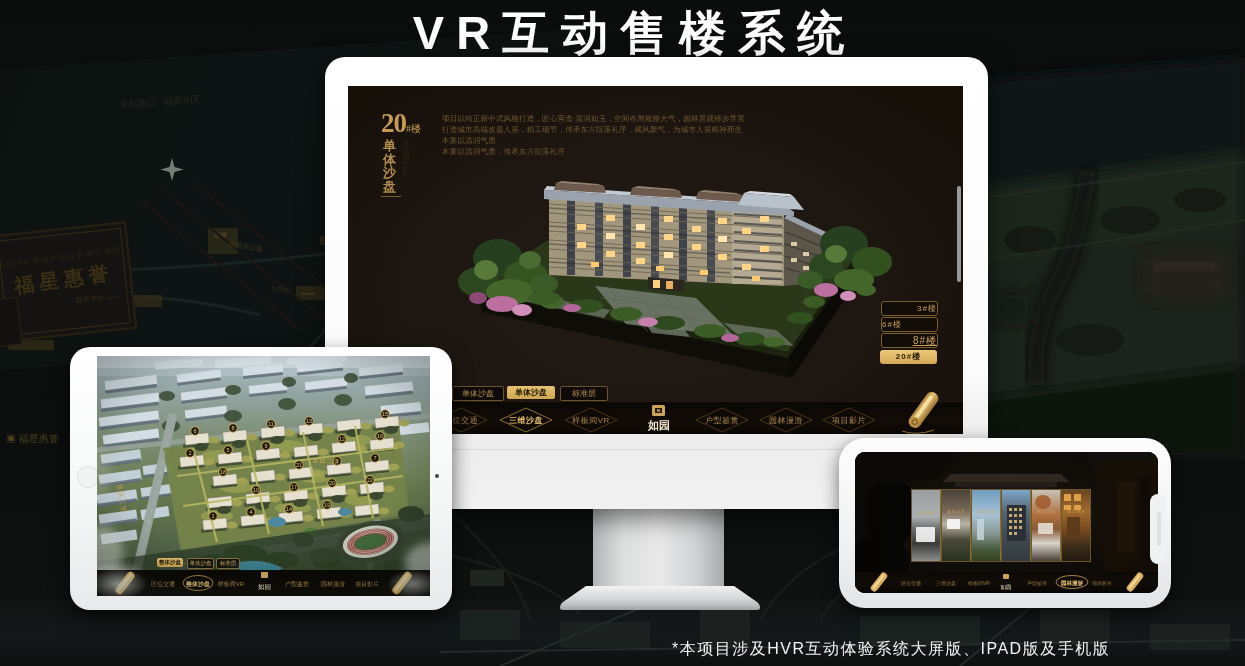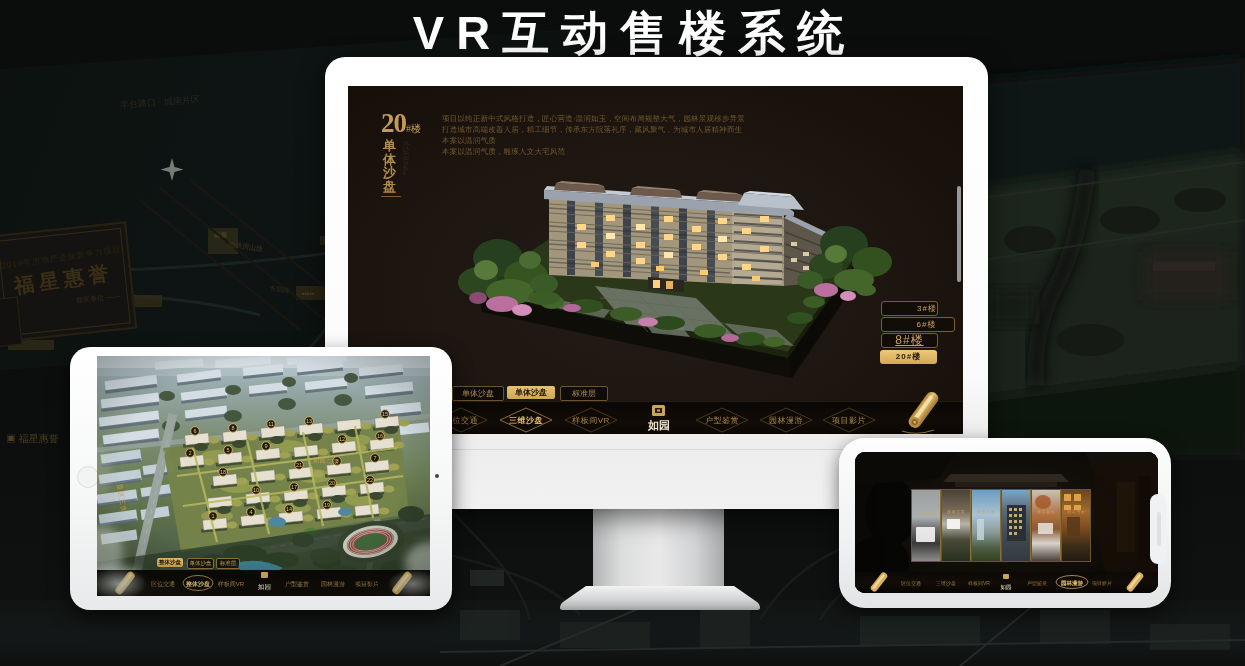--- a/index.html
+++ b/index.html
@@ -147,21 +147,21 @@
     <div class="abs" style="left:33px;top:22px;color:#c49a55;font-family:'Liberation Serif',serif;font-size:27px;font-weight:bold;letter-spacing:-1px;">20<span style="font-size:10px;font-weight:normal;letter-spacing:0;">#楼</span></div>
 
     <div class="abs" style="left:35px;top:53px;width:15px;color:#b08c4c;font-family:'Liberation Serif',serif;font-size:13px;line-height:13.5px;font-weight:bold;">单体沙盘</div>
     <div class="abs" style="left:55px;top:55px;width:7px;color:#4a3a1e;font-size:4.5px;line-height:5px;word-break:break-all;opacity:0.55;">VILLA SAND TABLE</div>
     <div class="abs" style="left:33px;top:110px;width:20px;height:1px;background:#7a5f33;"></div>
 
     <div class="abs" style="left:94px;top:28px;width:302px;color:#72592f;font-size:7.5px;line-height:10.9px;letter-spacing:0.2px;white-space:nowrap;overflow:hidden;">
       <div>项目以纯正新中式风格打造，匠心营造·温润如玉，空间布局规整大气，园林景观移步异景，致境天成</div>
       <div>打造城市高端改善人居，精工细节，传承东方院落礼序，藏风聚气，为城市人居精神而生，敬献圈层</div>
       <div>本案以温润气质</div>
-      <div>本案以温润气质，雕琢人文大宅风范</div>
+      <div>本案以温润气质，传承东方院落礼序</div>
     </div>
 
     <svg class="abs" style="left:0;top:0;" width="615" height="352" viewBox="0 0 615 352">
 
       <path d="M130,201 L440,266 L444,292 L134,226 Z" fill="#0f0d08"></path>
       <path d="M440,266 L508,170 L511,192 L444,292 Z" fill="#0c0a06"></path>
 
       <path d="M130,201 L440,266 L508,170 L262,112 Z" fill="#2a3719"></path>
       <path d="M130,201 L440,266 L440,272 L132,207 Z" fill="#1c2410"></path>
       <path d="M440,266 L508,170 L508,176 L440,272 Z" fill="#171e0c"></path>
@@ -313,22 +313,22 @@
         <ellipse cx="224" cy="222" rx="9" ry="4" fill="#b3679a"></ellipse>
         <ellipse cx="300" cy="236" rx="10" ry="4.5" fill="#c97fae"></ellipse>
         <ellipse cx="382" cy="252" rx="9" ry="4" fill="#b3679a"></ellipse>
         <ellipse cx="426" cy="256" rx="11" ry="5" fill="#44662a"></ellipse>
         <ellipse cx="452" cy="232" rx="13" ry="6" fill="#31501f"></ellipse>
         <ellipse cx="466" cy="216" rx="11" ry="6" fill="#3c5c26"></ellipse>
       </g>
     </svg>
 
     <div class="abs" style="left:533px;top:215px;width:55px;height:13px;border:1px solid #7a5f2e;border-radius:3px;background:#120d07;color:#c9a05a;font-size:8px;text-align:right;line-height:13px;letter-spacing:1px;">3#楼</div>
-    <div class="abs" style="left:533px;top:231px;width:55px;height:13px;border:1px solid #7a5f2e;border-radius:3px;background:#120d07;color:#c9a05a;font-size:8px;text-align:center;line-height:13px;letter-spacing:1px;padding-left:17px;">6#楼</div>
-    <div class="abs" style="left:533px;top:247px;width:55px;height:13px;border:1px solid #7a5f2e;border-radius:3px;background:#120d07;color:#c9a05a;font-size:12px;text-align:center;line-height:13px;letter-spacing:1px;text-decoration:underline;">8#楼</div>
+    <div class="abs" style="left:533px;top:231px;width:55px;height:13px;border:1px solid #7a5f2e;border-radius:3px;background:#120d07;color:#c9a05a;font-size:8px;line-height:13px;letter-spacing:1px;">6#楼</div>
+    <div class="abs" style="left:533px;top:247px;width:55px;height:13px;border:1px solid #7a5f2e;border-radius:3px;background:#120d07;color:#c9a05a;font-size:10px;text-align:right;line-height:13px;letter-spacing:1px;text-decoration:underline;">8#楼</div>
     <div class="abs" style="left:532px;top:264px;width:57px;height:14px;border-radius:3px;background:linear-gradient(180deg,#ecc979 0%,#d3a855 100%);color:#2a1c08;font-size:8px;font-weight:bold;text-align:center;line-height:14px;letter-spacing:1px;">20#楼</div>
 
     <div class="abs" style="left:104px;top:300px;width:50px;height:13px;border:1px solid #6a5530;border-radius:2px;background:#0f0b08;color:#b08c4f;font-size:8px;text-align:center;line-height:13px;">单体沙盘</div>
     <div class="abs" style="left:159px;top:300px;width:48px;height:13px;border-radius:2px;background:linear-gradient(180deg,#e6c272 0%,#cfa652 100%);color:#241806;font-size:8px;font-weight:bold;text-align:center;line-height:13px;">单体沙盘</div>
     <div class="abs" style="left:212px;top:300px;width:46px;height:13px;border:1px solid #6a5530;border-radius:2px;background:#0f0b08;color:#b08c4f;font-size:8px;text-align:center;line-height:13px;">标准层</div>
 
     <div class="abs" style="left:0;top:315px;width:615px;height:37px;background:linear-gradient(180deg,#0a0705 0%,#120c07 55%,#070402 100%);border-top:1px solid #241a0e;">
       <svg class="abs" style="left:0;top:0;" width="615" height="37" viewBox="0 0 615 37">
         <g stroke="#453818" fill="none" stroke-width="1">
           <path d="M87,18 L113,6 L139,18 L113,30 Z"></path>
@@ -857,14 +857,15 @@
           </g>
       </svg>
     </div>
 
     <div class="abs" style="left:-14px;top:208px;width:70px;height:40px;background:radial-gradient(ellipse 40px 22px at 50% 50%, rgba(228,235,229,0.75), rgba(228,235,229,0) 72%);"></div>
     <div class="abs" style="left:286px;top:210px;width:60px;height:36px;background:radial-gradient(ellipse 36px 20px at 50% 50%, rgba(228,235,229,0.6), rgba(228,235,229,0) 72%);"></div>
 
     <div class="abs" style="left:0;top:0;width:333px;height:240px;background:radial-gradient(ellipse 260px 180px at 50% 45%, rgba(0,0,0,0) 55%, rgba(8,12,8,0.35) 100%);"></div>
   </div>
 
+  <div class="abs" style="left:672px;top:639px;color:#f2f2f2;font-size:16px;letter-spacing:1.5px;">*本项目涉及HVR互动体验系统大屏版、IPAD版及手机版</div>
 
 </div>
 
 </body></html>

